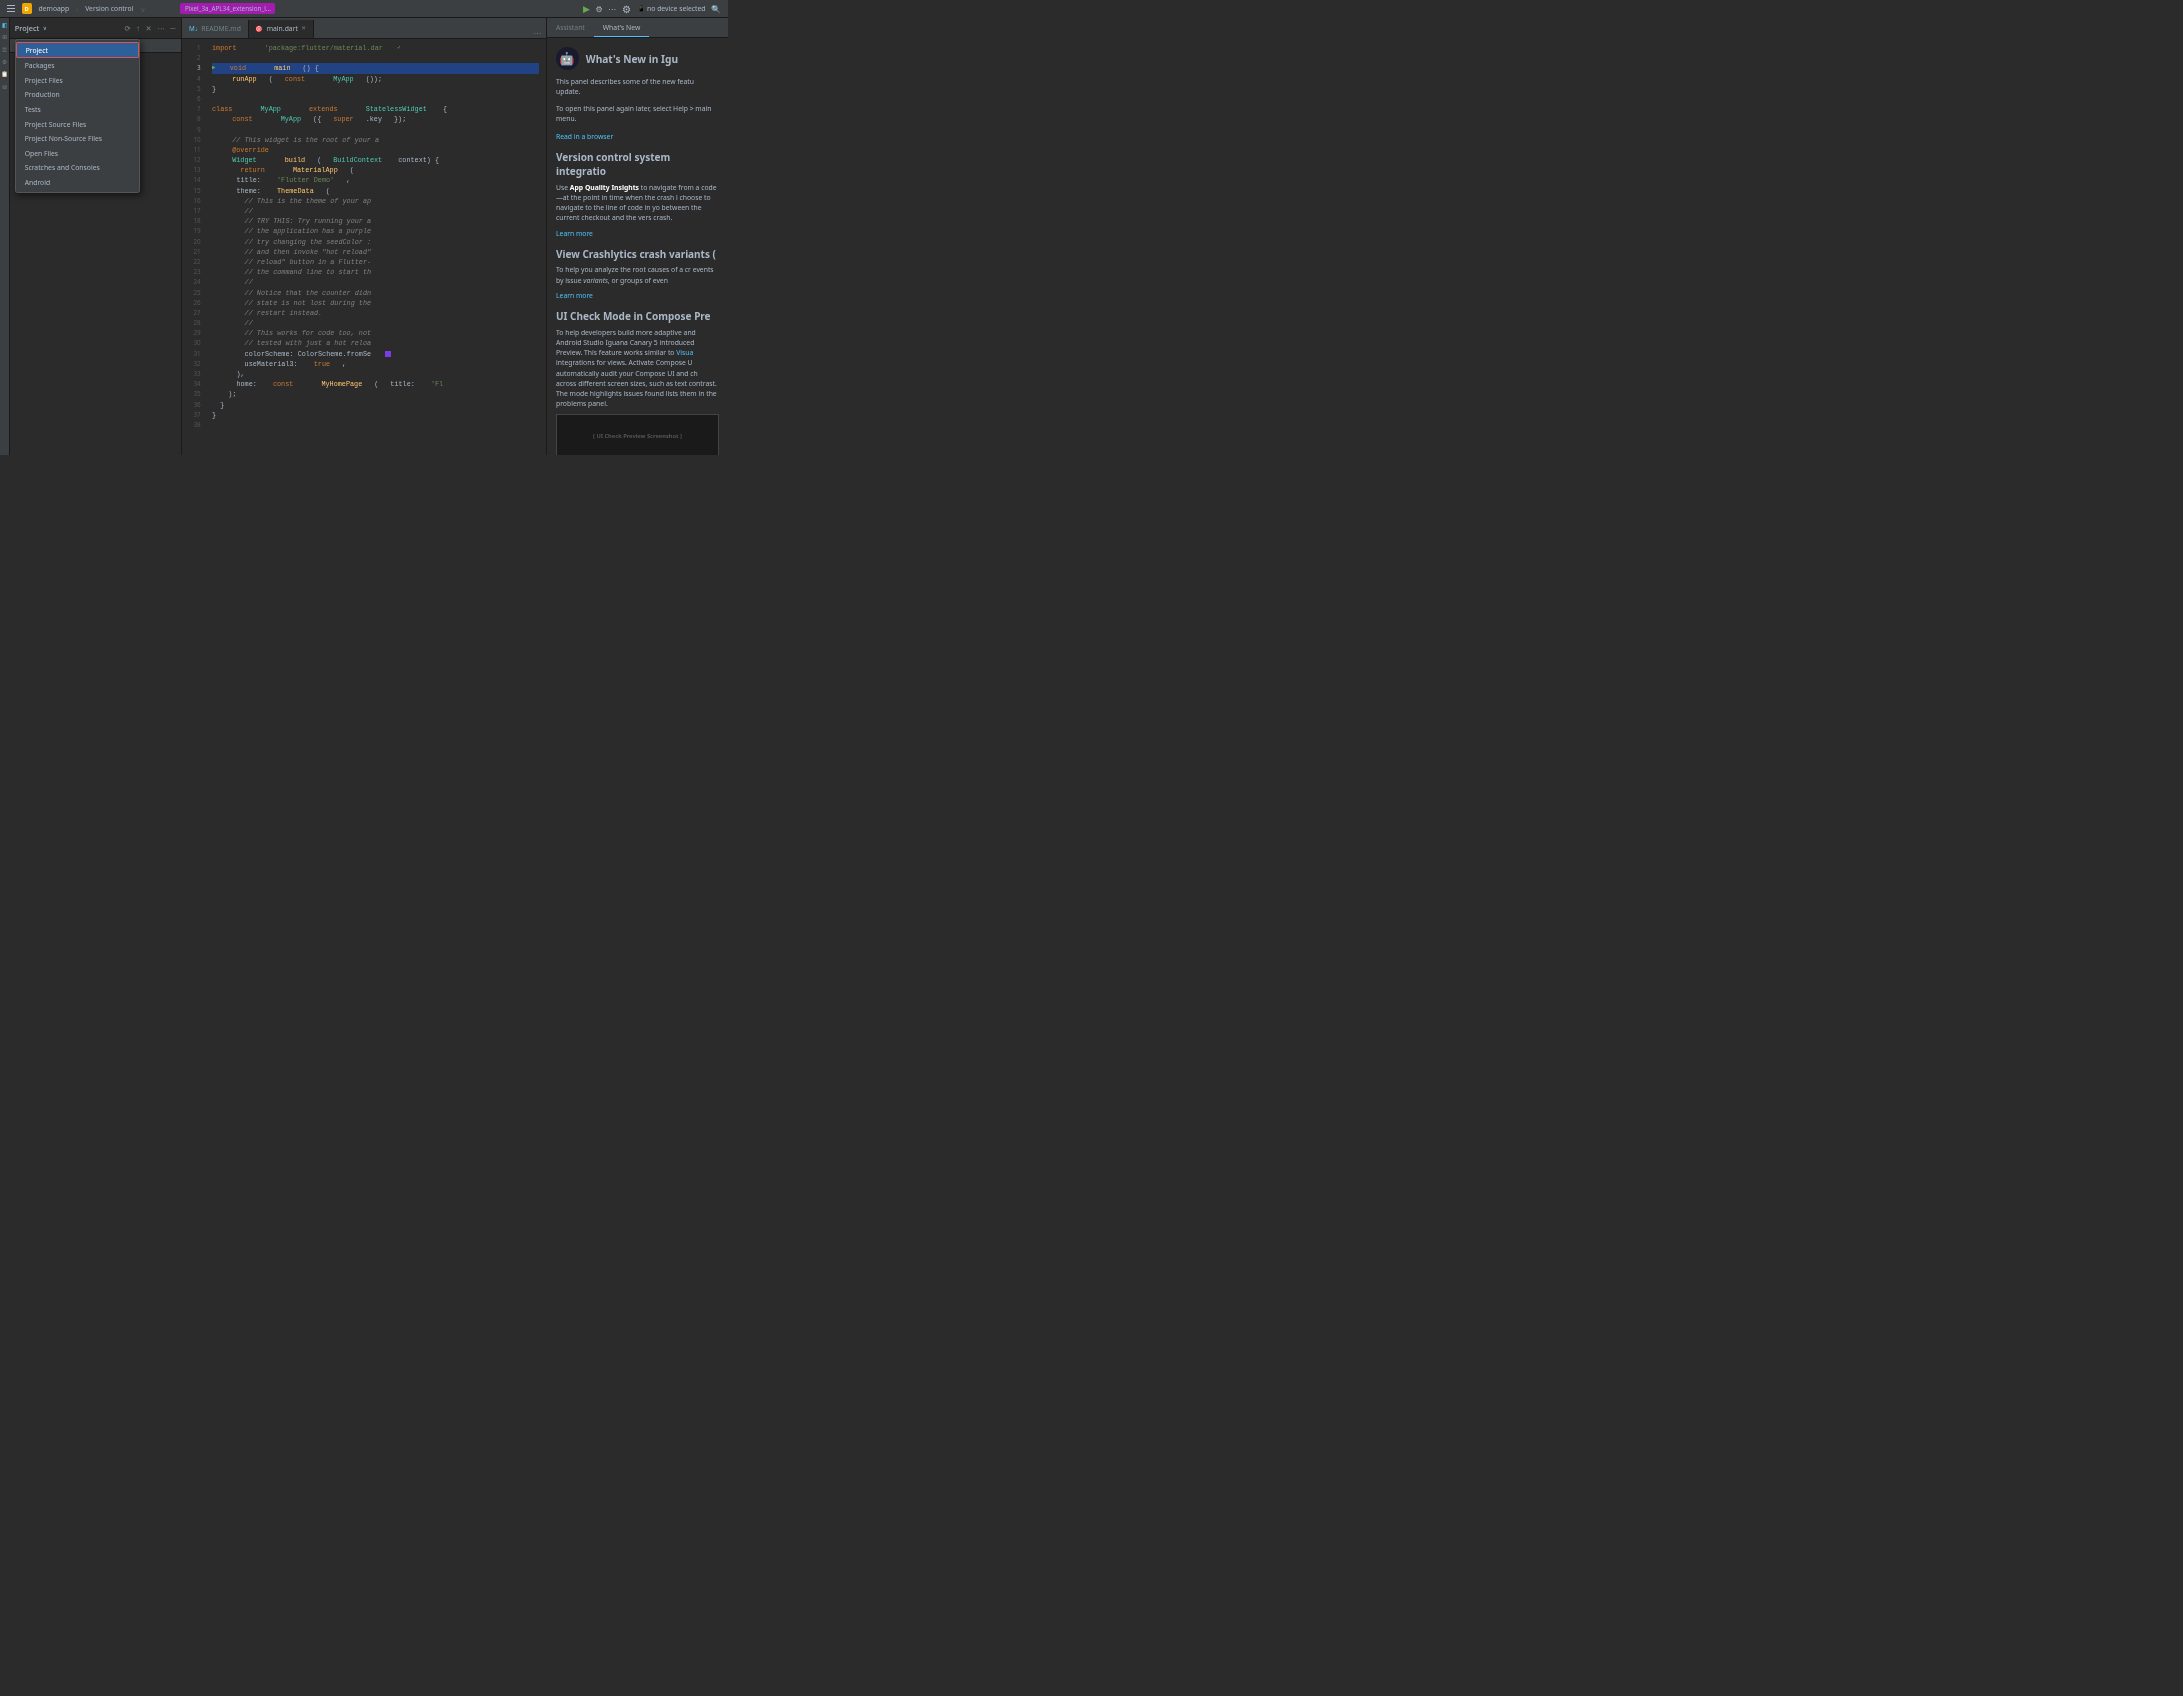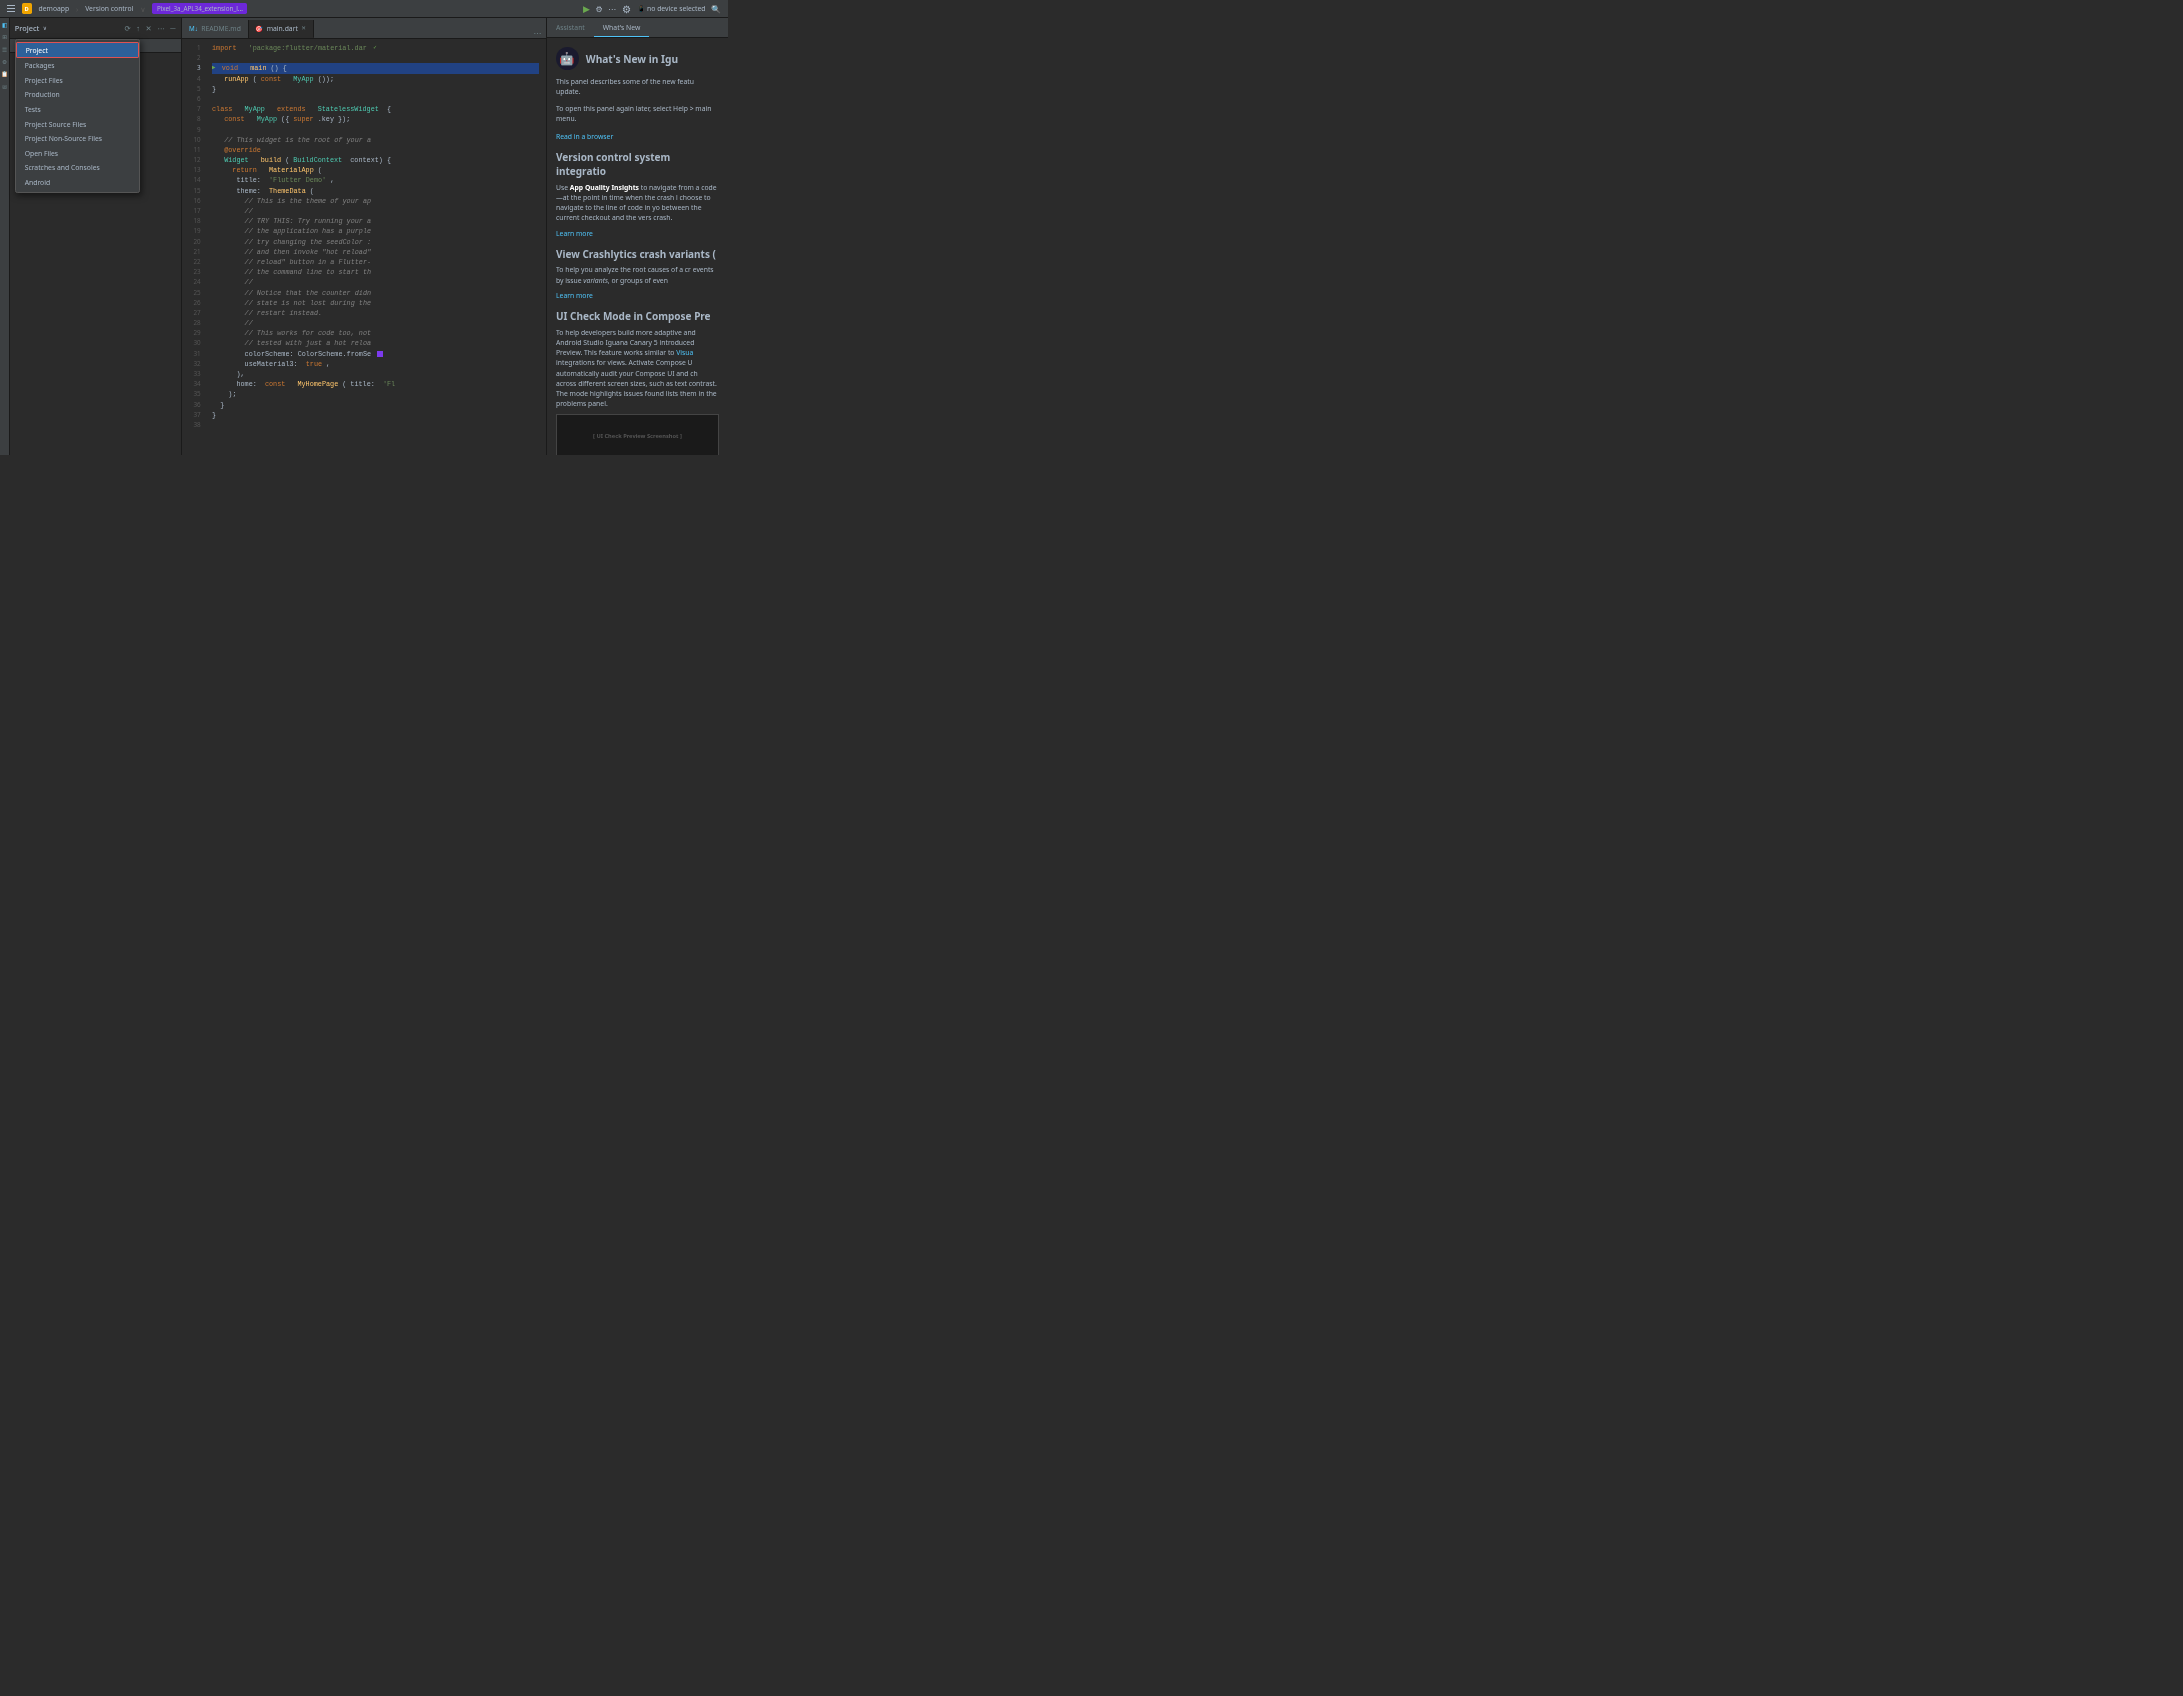--- a/index.html
+++ b/index.html
@@ -32,22 +32,22 @@
     .titlebar-menu-icon span { width: 8px; height: 1.1px; background: #a9b7c6; display: block; }
     .titlebar-logo {
       width: 10.2px; height: 10.2px; background: #f0a500;
       border-radius: 1.7px; display: flex; align-items: center; justify-content: center;
       font-weight: bold; font-size: 5.7px; color: #fff; flex-shrink: 0;
     }
     .titlebar-app-name { color: #a9b7c6; font-size: 6.8px; }
     .titlebar-sep { color: #555; }
     .titlebar-vc { color: #a9b7c6; font-size: 6.8px; cursor: pointer; }
     .titlebar-file-tab {
-      background: #6d28d9; border-radius: 1.7px;
-      padding: 1.1px 4.5px; font-size: 6.3px; color: #a9b7c6; cursor: pointer;
+      background: #a21caf; border-radius: 1.7px;
+      padding: 1.1px 4.5px; font-size: 6.3px; color: #a9b7c6; cursor: pointer; margin-left: 28px;
     }
     .titlebar-actions { margin-left: auto; display: flex; gap: 5.7px; align-items: center; }
     .titlebar-run { color: #6aa84f; font-size: 9px; cursor: pointer; }
     .titlebar-gear { color: #a9b7c6; font-size: 8px; cursor: pointer; }
     .titlebar-dots { color: #a9b7c6; font-size: 8px; cursor: pointer; }
     .titlebar-search-icon { color: #a9b7c6; font-size: 8px; cursor: pointer; }
 
     
     .main-layout {
       display: flex;
@@ -226,21 +226,21 @@
       overflow: hidden;
       font-family: 'Courier New', monospace;
       font-size: 6.8px;
       line-height: 10.2px;
     }
     .code-line {
       height: 10.2px;
       white-space: nowrap;
       display: flex;
       align-items: center;
-      gap: 4px;
+      gap: 12px;
     }
     .run-indicator {
       color: #6aa84f; font-size: 5.7px; margin-right: 2.3px;
     }
     .c-keyword { color: #cc7832; }
     .c-string { color: #6a8759; }
     .c-function { color: #ffc66d; }
     .c-comment { color: #808080; font-style: italic; }
     .c-type { color: #4ec9b0; }
     .c-paren { color: #a9b7c6; }

